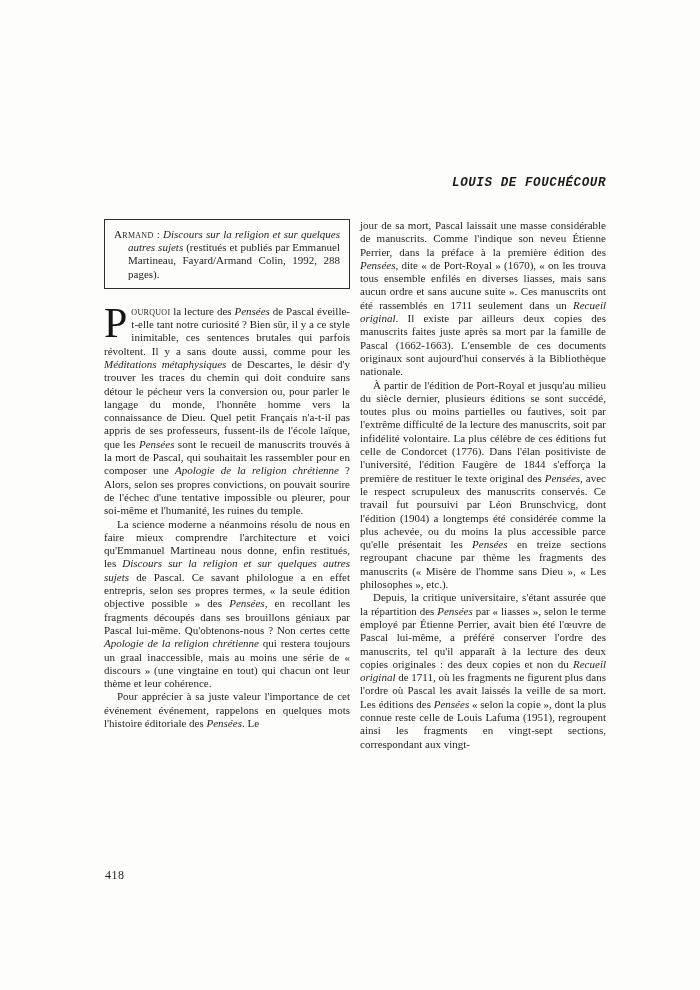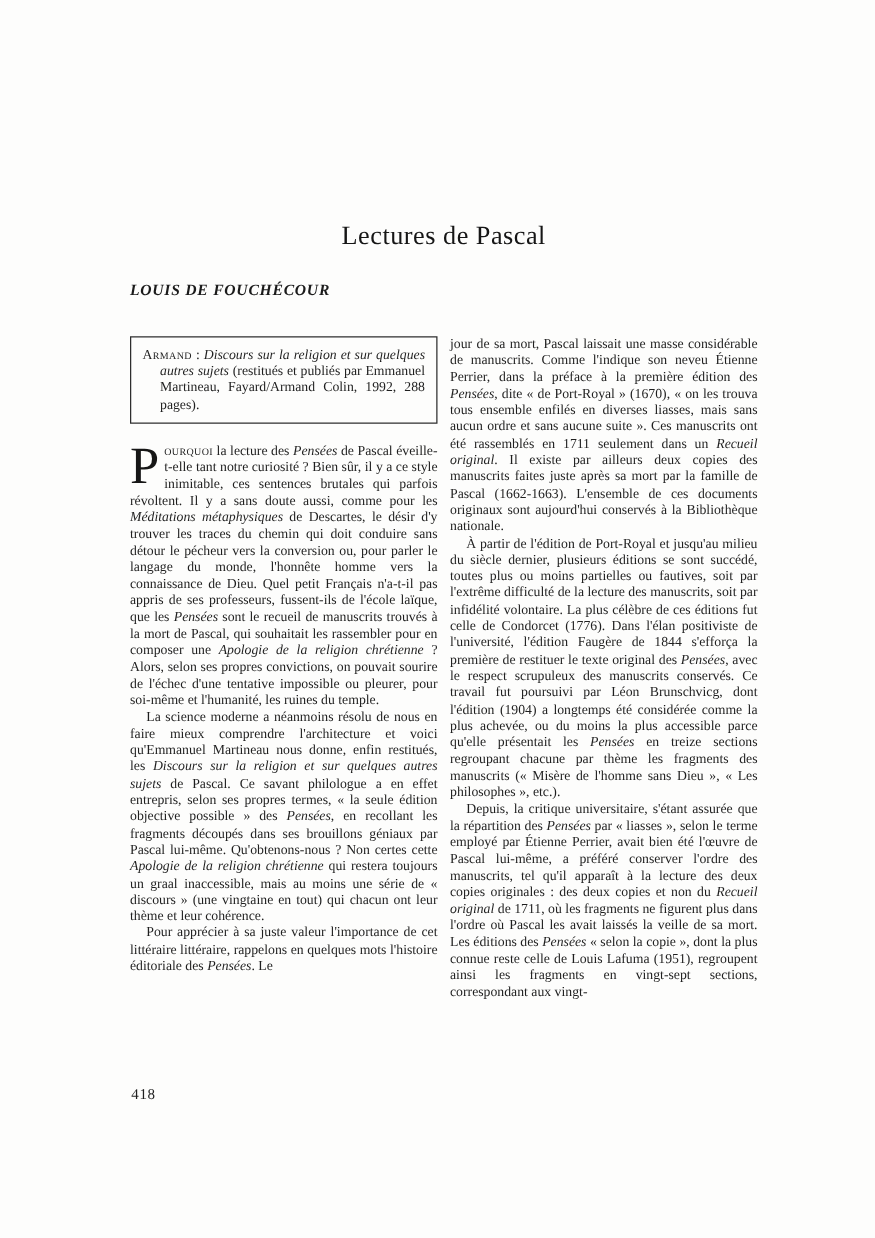--- a/index.html
+++ b/index.html
@@ -23,27 +23,27 @@
   }
   .title {
     margin: 0;
     font-size: 21px;
     font-weight: 400;
     text-align: center;
     letter-spacing: 0.4px;
     color: #161616;
   }
   .author {
-    margin-top: 24px;
-    text-align: left;
+    text-align: right;
     font-style: italic;
     font-weight: bold;
     font-size: 12.5px;
     letter-spacing: 0.6px;
     color: #1b1b1b;
+    font-family: Liberation Mono, monospace;
   }
   .columns {
     margin-top: 29px;
     display: flex;
     gap: 10px;
   }
   .col {
     width: 246px;
     flex: 0 0 246px;
   }
@@ -86,33 +86,32 @@
     letter-spacing: 0.5px;
     color: #1f1f1f;
   }
 </style>
 </head>
 <body>
 
 <div class="page">
   <div class="content">
 
-    <h1 class="title">Lectures de Pascal</h1>
 
     <div class="author">LOUIS DE FOUCHÉCOUR</div>
 
     <div class="columns">
 
       <div class="col">
         <div class="citation-box">
           <p class="box-text"><span class="sc">Armand</span><span> : </span><span class="i">Discours sur la religion et sur quelques autres sujets</span><span> (restitués et publiés par Emmanuel Martineau, Fayard/Armand Colin, 1992, 288 pages).</span></p>
         </div>
         <p class="para"><span class="dropcap">P</span><span><span class="sc">ourquoi</span><span> la lecture des </span><span class="i">Pensées</span><span> de Pascal éveille-t-elle tant notre curiosité ? Bien sûr, il y a ce style inimitable, ces sentences brutales qui parfois révoltent. Il y a sans doute aussi, comme pour les </span><span class="i">Méditations métaphysiques</span><span> de Descartes, le désir d'y trouver les traces du chemin qui doit conduire sans détour le pécheur vers la conversion ou, pour parler le langage du monde, l'honnête homme vers la connaissance de Dieu. Quel petit Français n'a-t-il pas appris de ses professeurs, fussent-ils de l'école laïque, que les </span><span class="i">Pensées</span><span> sont le recueil de manuscrits trouvés à la mort de Pascal, qui souhaitait les rassembler pour en composer une </span><span class="i">Apologie de la religion chrétienne</span><span> ? Alors, selon ses propres convictions, on pouvait sourire de l'échec d'une tentative impossible ou pleurer, pour soi-même et l'humanité, les ruines du temple.</span></span></p>
         <p class="para indent"><span>La science moderne a néanmoins résolu de nous en faire mieux comprendre l'architecture et voici qu'Emmanuel Martineau nous donne, enfin restitués, les </span><span class="i">Discours sur la religion et sur quelques autres sujets</span><span> de Pascal. Ce savant philologue a en effet entrepris, selon ses propres termes, « la seule édition objective possible » des </span><span class="i">Pensées</span><span>, en recollant les fragments découpés dans ses brouillons géniaux par Pascal lui-même. Qu'obtenons-nous ? Non certes cette </span><span class="i">Apologie de la religion chrétienne</span><span> qui restera toujours un graal inaccessible, mais au moins une série de « discours » (une vingtaine en tout) qui chacun ont leur thème et leur cohérence.</span></p>
-        <p class="para indent"><span>Pour apprécier à sa juste valeur l'importance de cet littéraire littéraire, rappelons en quelques mots l'histoire éditoriale des </span><span class="i">Pensées</span><span>. Le</span></p>
+        <p class="para indent"><span>Pour apprécier à sa juste valeur l'importance de cet événement événement, rappelons en quelques mots l'histoire éditoriale des </span><span class="i">Pensées</span><span>. Le</span></p>
       </div>
 
       <div class="col">
         <p class="para"><span>jour de sa mort, Pascal laissait une masse considérable de manuscrits. Comme l'indique son neveu Étienne Perrier, dans la préface à la première édition des </span><span class="i">Pensées</span><span>, dite « de Port-Royal » (1670), « on les trouva tous ensemble enfilés en diverses liasses, mais sans aucun ordre et sans aucune suite ». Ces manuscrits ont été rassemblés en 1711 seulement dans un </span><span class="i">Recueil original</span><span>. Il existe par ailleurs deux copies des manuscrits faites juste après sa mort par la famille de Pascal (1662-1663). L'ensemble de ces documents originaux sont aujourd'hui conservés à la Bibliothèque nationale.</span></p>
         <p class="para indent"><span>À partir de l'édition de Port-Royal et jusqu'au milieu du siècle dernier, plusieurs éditions se sont succédé, toutes plus ou moins partielles ou fautives, soit par l'extrême difficulté de la lecture des manuscrits, soit par infidélité volontaire. La plus célèbre de ces éditions fut celle de Condorcet (1776). Dans l'élan positiviste de l'université, l'édition Faugère de 1844 s'efforça la première de restituer le texte original des </span><span class="i">Pensées</span><span>, avec le respect scrupuleux des manuscrits conservés. Ce travail fut poursuivi par Léon Brunschvicg, dont l'édition (1904) a longtemps été considérée comme la plus achevée, ou du moins la plus accessible parce qu'elle présentait les </span><span class="i">Pensées</span><span> en treize sections regroupant chacune par thème les fragments des manuscrits (« Misère de l'homme sans Dieu », « Les philosophes », etc.).</span></p>
         <p class="para indent"><span>Depuis, la critique universitaire, s'étant assurée que la répartition des </span><span class="i">Pensées</span><span> par « liasses », selon le terme employé par Étienne Perrier, avait bien été l'œuvre de Pascal lui-même, a préféré conserver l'ordre des manuscrits, tel qu'il apparaît à la lecture des deux copies originales : des deux copies et non du </span><span class="i">Recueil original</span><span> de 1711, où les fragments ne figurent plus dans l'ordre où Pascal les avait laissés la veille de sa mort. Les éditions des </span><span class="i">Pensées</span><span> « selon la copie », dont la plus connue reste celle de Louis Lafuma (1951), regroupent ainsi les fragments en vingt-sept sections, correspondant aux vingt-</span></p>
       </div>
 
     </div>
   </div>

